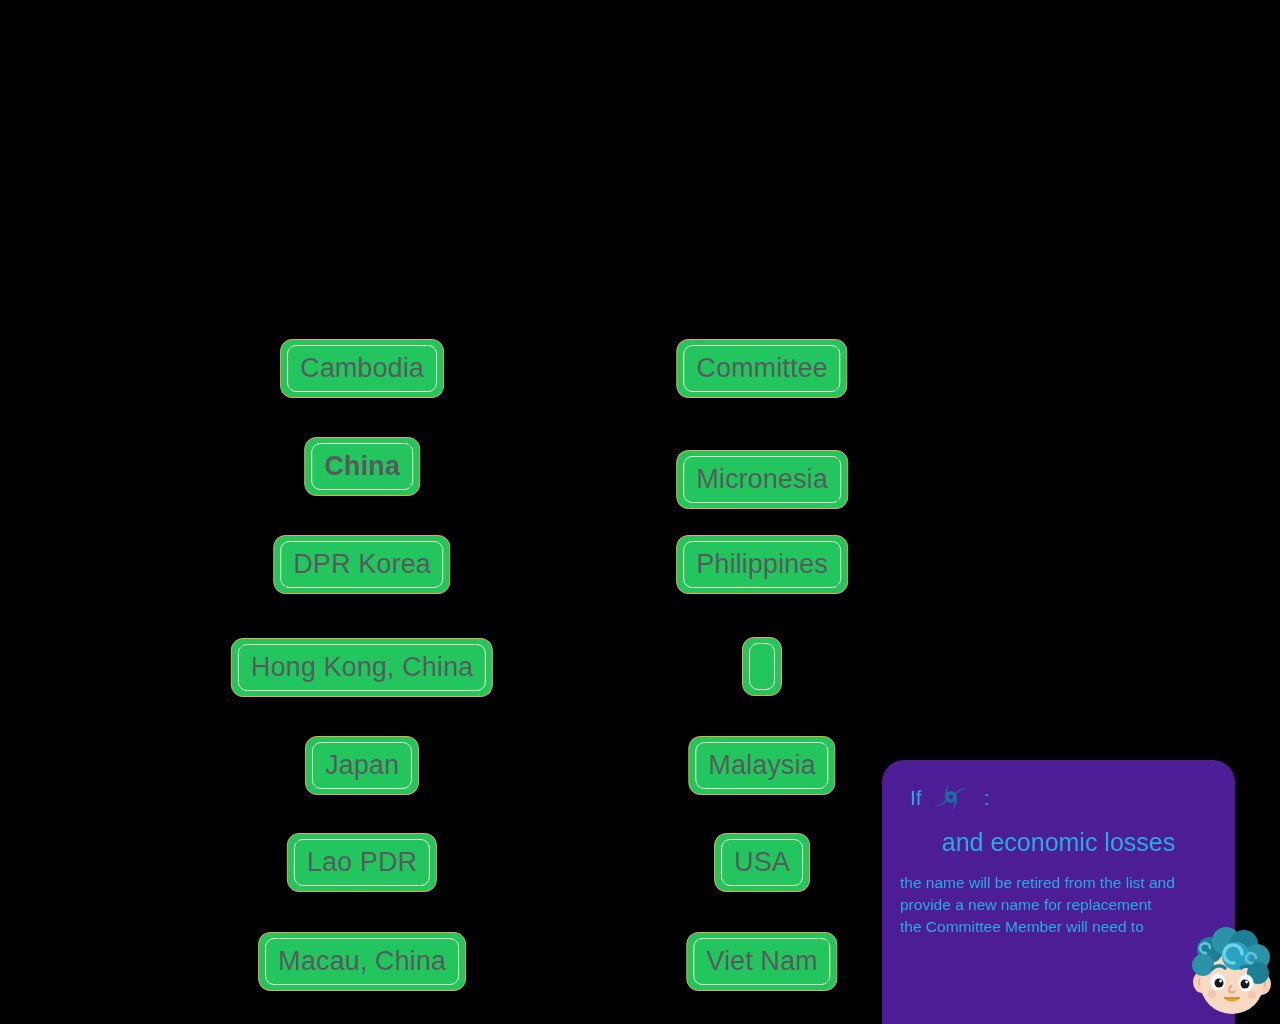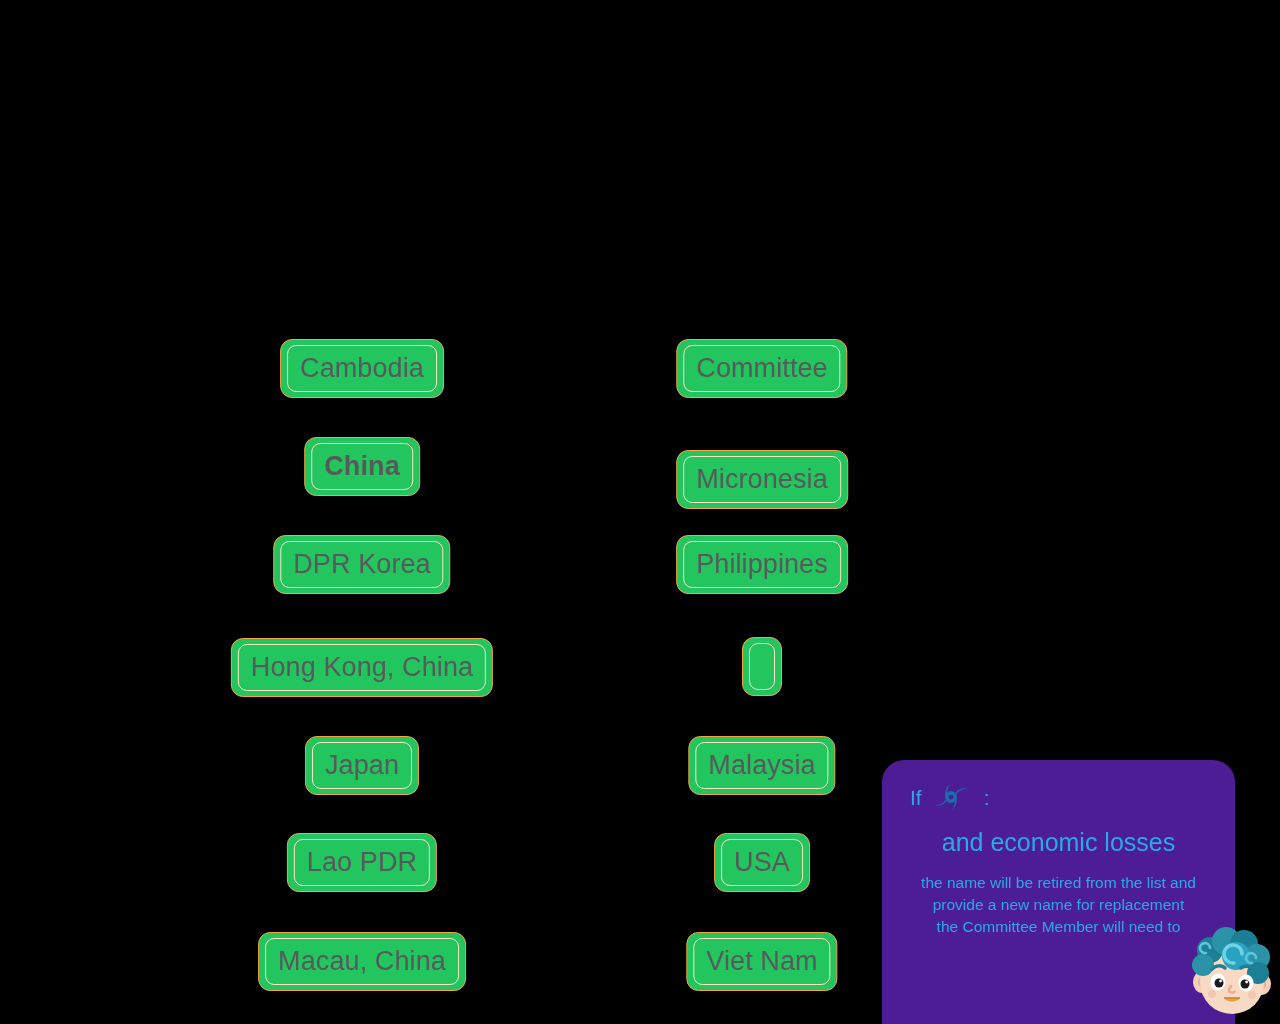--- a/index.html
+++ b/index.html
@@ -90,21 +90,21 @@
   }
   #callout-main {
     margin-top: 10px;
     text-align: center;
     font-size: 25px;
     line-height: 1.18;
     color: #29ABE2;
   }
   #callout-sub {
     margin-top: 14px;
-    text-align: center;
+    text-align: left;
     font-size: 15.5px;
     line-height: 1.42;
     color: #29ABE2;
     position: relative;
     z-index: 1;
   }
   #callout-sub div { white-space: nowrap; }
 
   
   #mascot {

